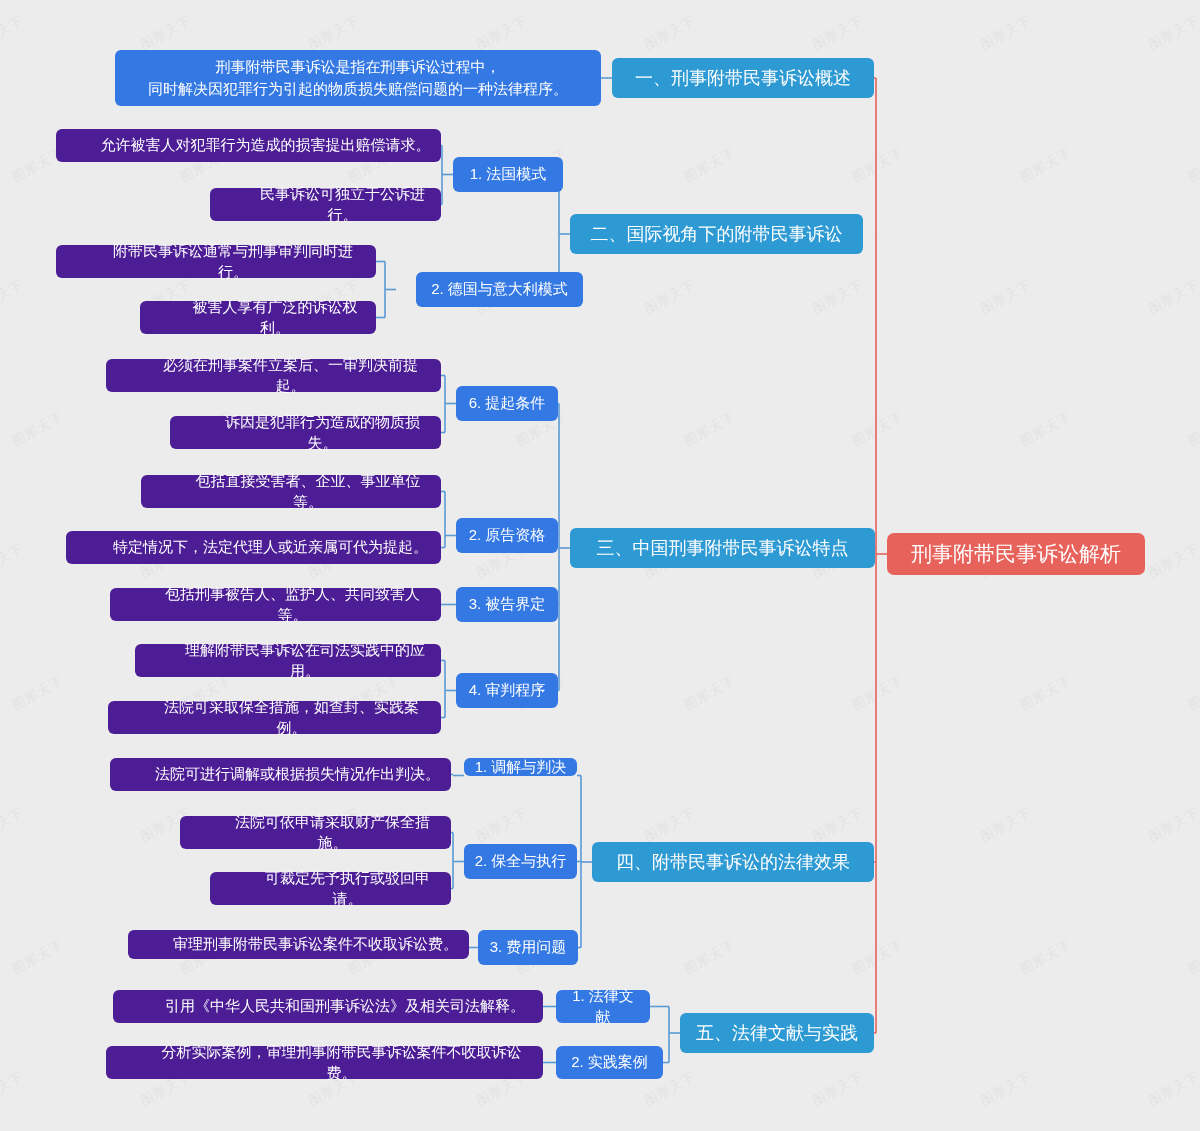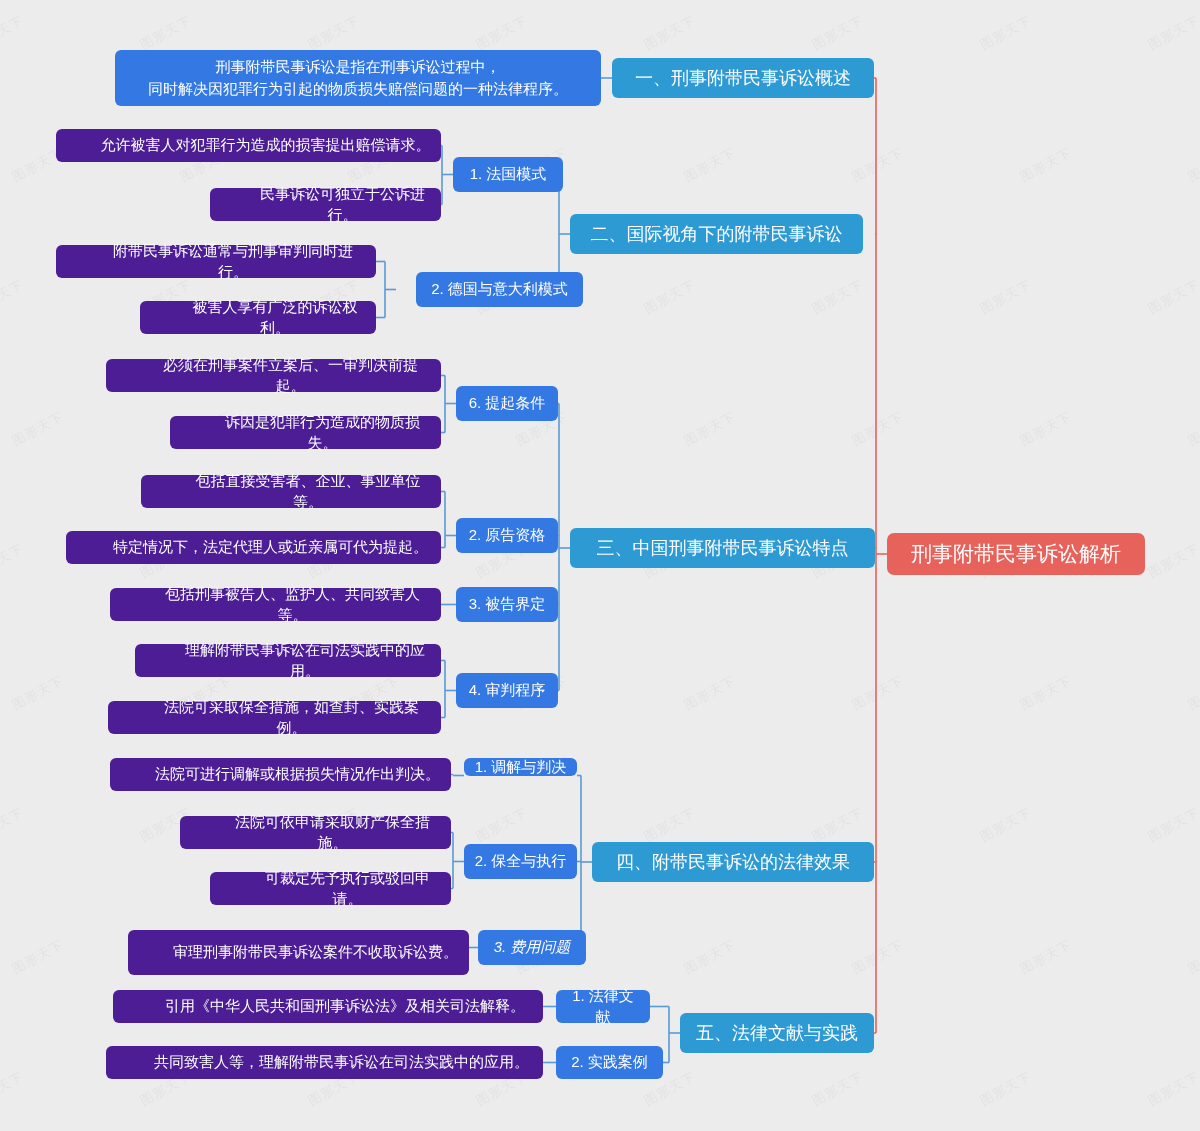--- a/index.html
+++ b/index.html
@@ -219,34 +219,34 @@
       <div class="node desc" style="left: 115px; top: 50px; width: 486px; height: 56px;">刑事附带民事诉讼是指在刑事诉讼过程中，
 同时解决因犯罪行为引起的物质损失赔偿问题的一种法律程序。</div>
       <div class="node lvl2" style="left: 453px; top: 157px; width: 110px; height: 35px;">1. 法国模式</div>
       <div class="node lvl2" style="left: 396px; top: 272px; width: 167px; height: 35px; margin-left: 20px;">2. 德国与意大利模式</div>
       <div class="node lvl2" style="left: 456px; top: 386px; width: 102px; height: 35px;">6. 提起条件</div>
       <div class="node lvl2" style="left: 456px; top: 518px; width: 102px; height: 35px;">2. 原告资格</div>
       <div class="node lvl2" style="left: 456px; top: 587px; width: 102px; height: 35px;">3. 被告界定</div>
       <div class="node lvl2" style="left: 456px; top: 673px; width: 102px; height: 35px;">4. 审判程序</div>
       <div class="node lvl2" style="left: 464px; top: 758px; width: 113px; height: 18px;">1. 调解与判决</div>
       <div class="node lvl2" style="left: 464px; top: 844px; width: 113px; height: 35px;">2. 保全与执行</div>
-      <div class="node lvl2" style="left: 478px; top: 930px; width: 108px; height: 35px; font-style: italic;">3. 费用问题</div>
+      <div class="node lvl2" style="left: 478px; top: 930px; width: 100px; height: 35px;">3. 费用问题</div>
       <div class="node lvl2" style="left: 556px; top: 990px; width: 94px; height: 33px;">1. 法律文献</div>
       <div class="node lvl2" style="left: 556px; top: 1046px; width: 107px; height: 33px;">2. 实践案例</div>
       <div class="node leaf" style="left: 56px; top: 129px; width: 385px; height: 33px;">允许被害人对犯罪行为造成的损害提出赔偿请求。</div>
       <div class="node leaf" style="left: 210px; top: 188px; width: 231px; height: 33px;">民事诉讼可独立于公诉进行。</div>
       <div class="node leaf" style="left: 56px; top: 245px; width: 320px; height: 33px;">附带民事诉讼通常与刑事审判同时进行。</div>
       <div class="node leaf" style="left: 140px; top: 301px; width: 236px; height: 33px;">被害人享有广泛的诉讼权利。</div>
       <div class="node leaf" style="left: 106px; top: 359px; width: 335px; height: 33px;">必须在刑事案件立案后、一审判决前提起。</div>
       <div class="node leaf" style="left: 170px; top: 416px; width: 271px; height: 33px;">诉因是犯罪行为造成的物质损失。</div>
       <div class="node leaf" style="left: 141px; top: 475px; width: 300px; height: 33px;">包括直接受害者、企业、事业单位等。</div>
       <div class="node leaf" style="left: 66px; top: 531px; width: 375px; height: 33px;">特定情况下，法定代理人或近亲属可代为提起。</div>
       <div class="node leaf" style="left: 110px; top: 588px; width: 331px; height: 33px;">包括刑事被告人、监护人、共同致害人等。</div>
       <div class="node leaf" style="left: 135px; top: 644px; width: 306px; height: 33px;">理解附带民事诉讼在司法实践中的应用。</div>
       <div class="node leaf" style="left: 108px; top: 701px; width: 333px; height: 33px;">法院可采取保全措施，如查封、实践案例。</div>
       <div class="node leaf" style="left: 110px; top: 758px; width: 341px; height: 33px;">法院可进行调解或根据损失情况作出判决。</div>
       <div class="node leaf" style="left: 180px; top: 816px; width: 271px; height: 33px;">法院可依申请采取财产保全措施。</div>
       <div class="node leaf" style="left: 210px; top: 872px; width: 241px; height: 33px;">可裁定先予执行或驳回申请。</div>
-      <div class="node leaf" style="left: 128px; top: 930px; width: 341px; height: 45px;">审理刑事附带民事诉讼案件不收取诉讼费。</div>
+      <div class="node leaf" style="left: 128px; top: 930px; width: 341px; height: 29px;">审理刑事附带民事诉讼案件不收取诉讼费。</div>
       <div class="node leaf" style="left: 113px; top: 990px; width: 430px; height: 33px;">引用《中华人民共和国刑事诉讼法》及相关司法解释。</div>
-      <div class="node leaf" style="left: 106px; top: 1046px; width: 437px; height: 33px;">共同致害人等，理解附带民事诉讼在司法实践中的应用。</div>
+      <div class="node leaf" style="left: 106px; top: 1046px; width: 437px; height: 33px;">分析实际案例，审理刑事附带民事诉讼案件不收取诉讼费。</div>
     </div>
 </div>
 
 </body></html>

